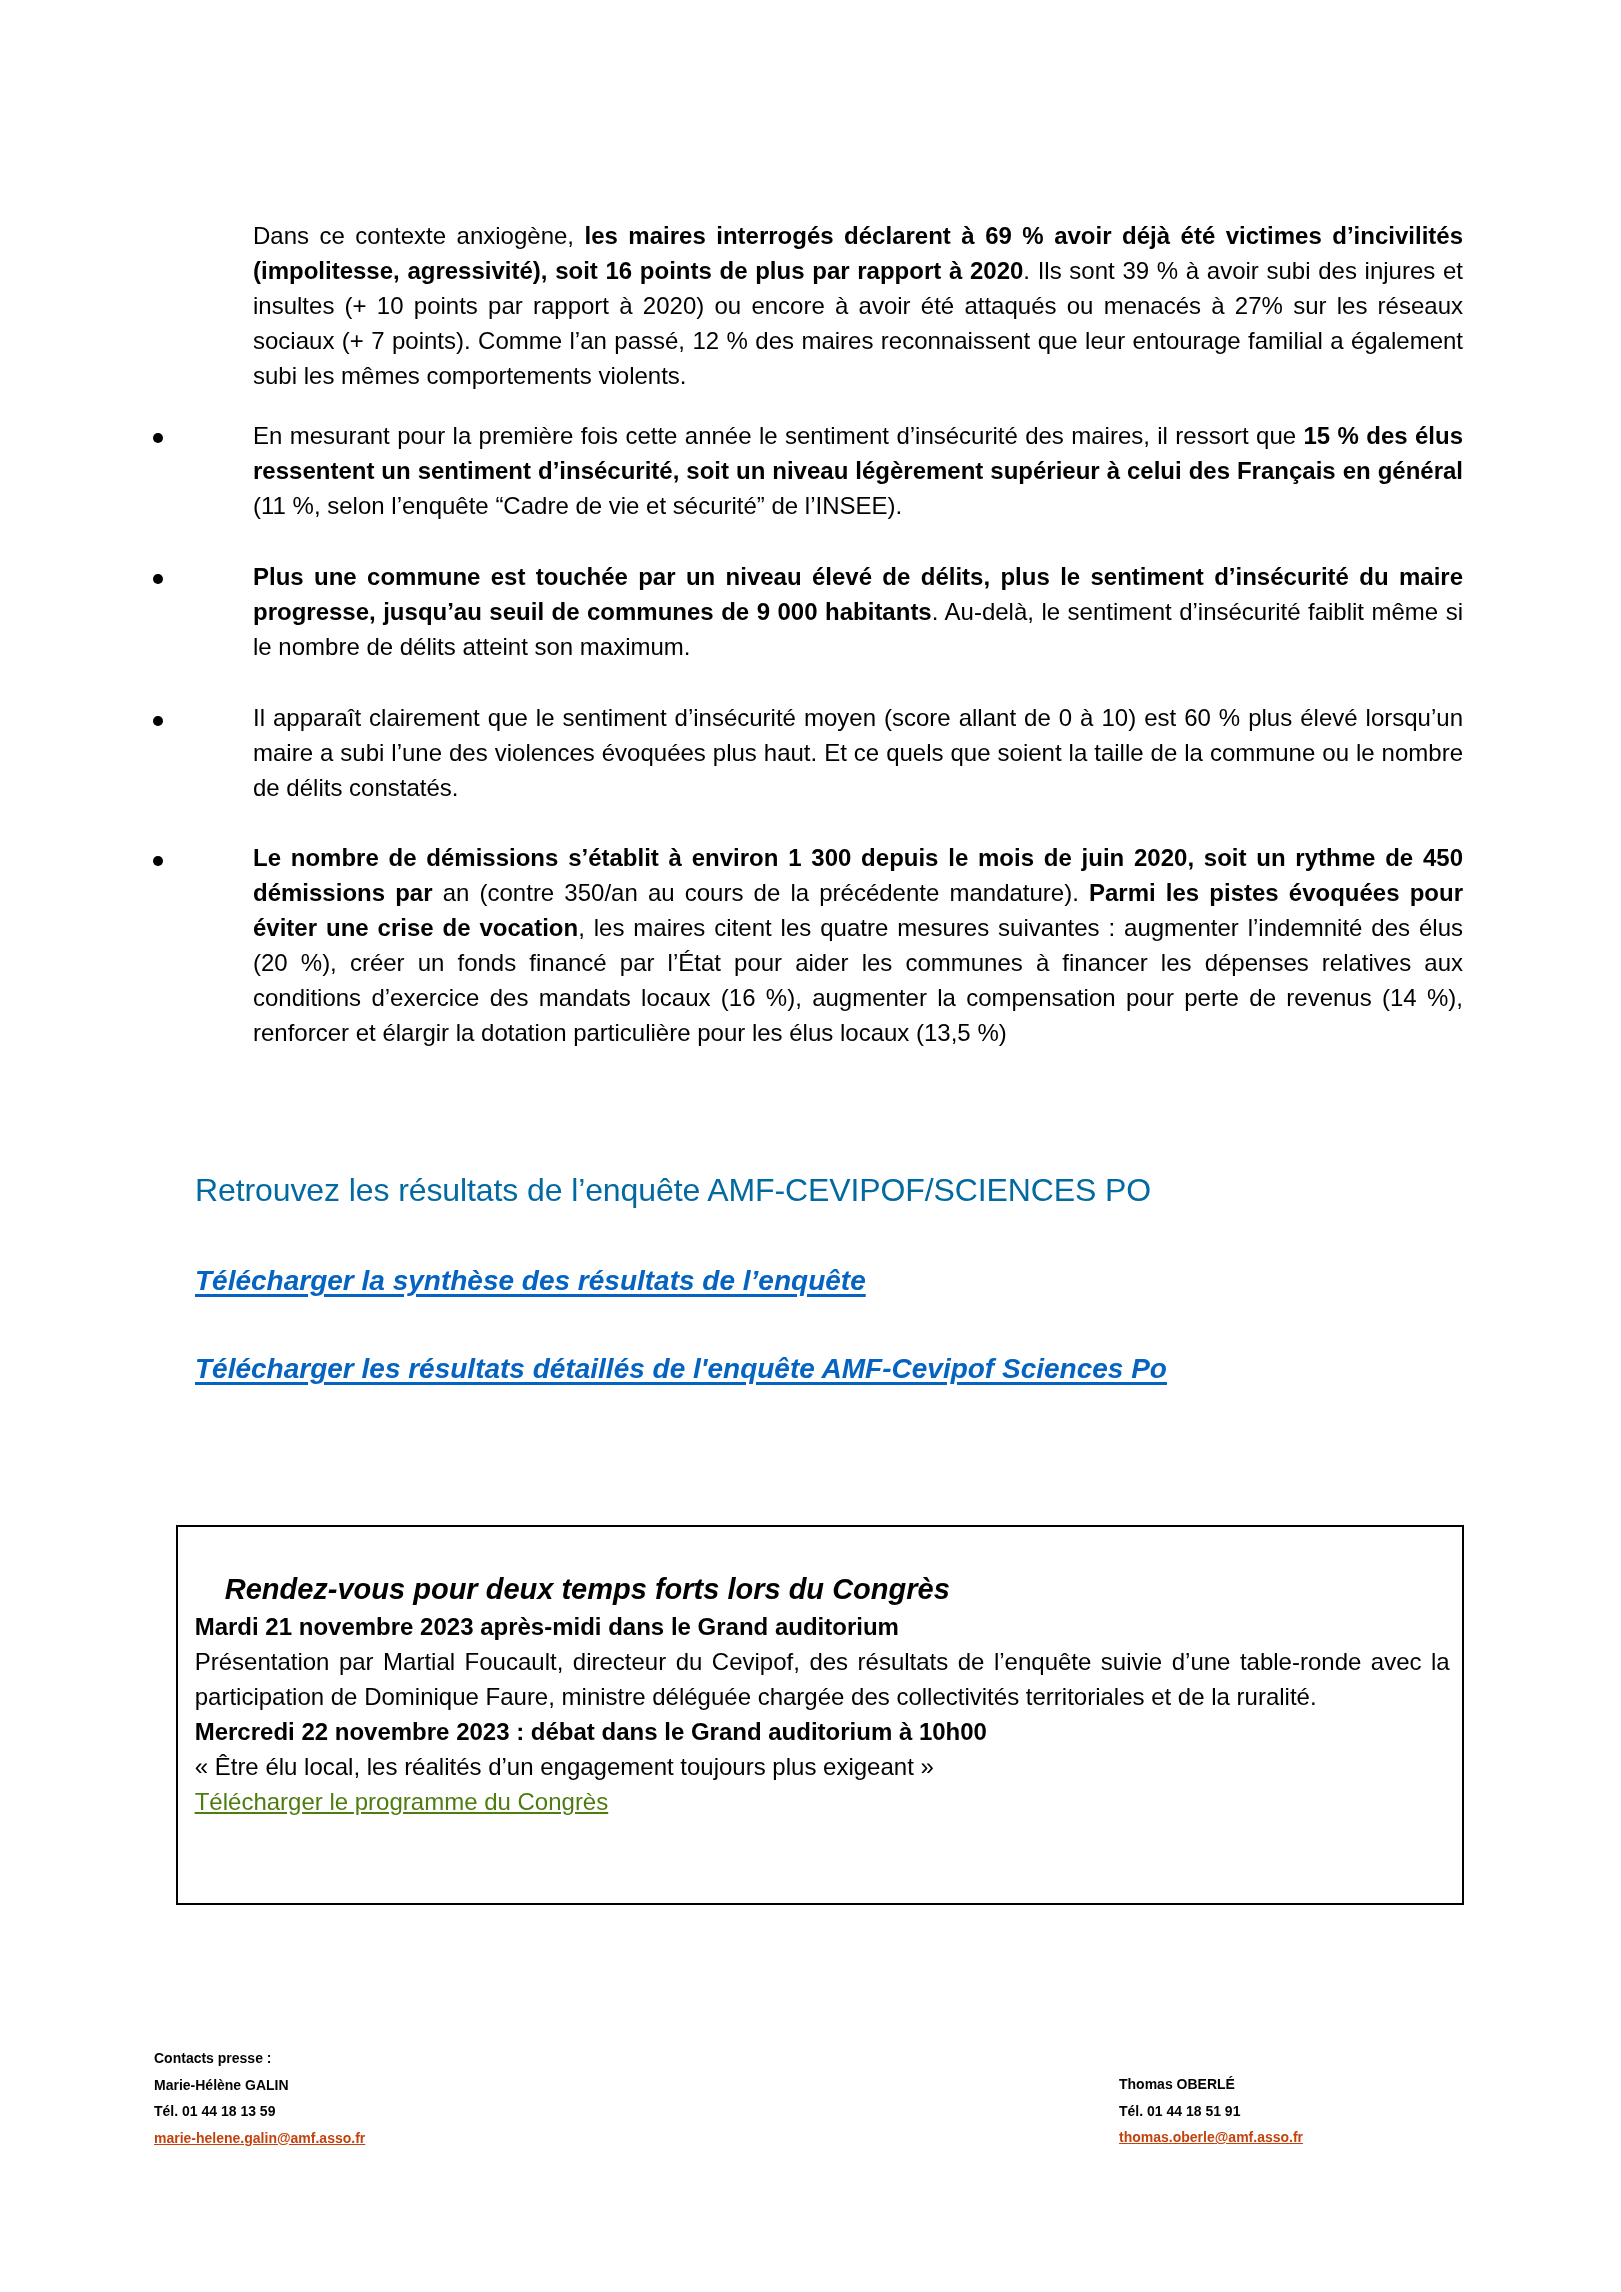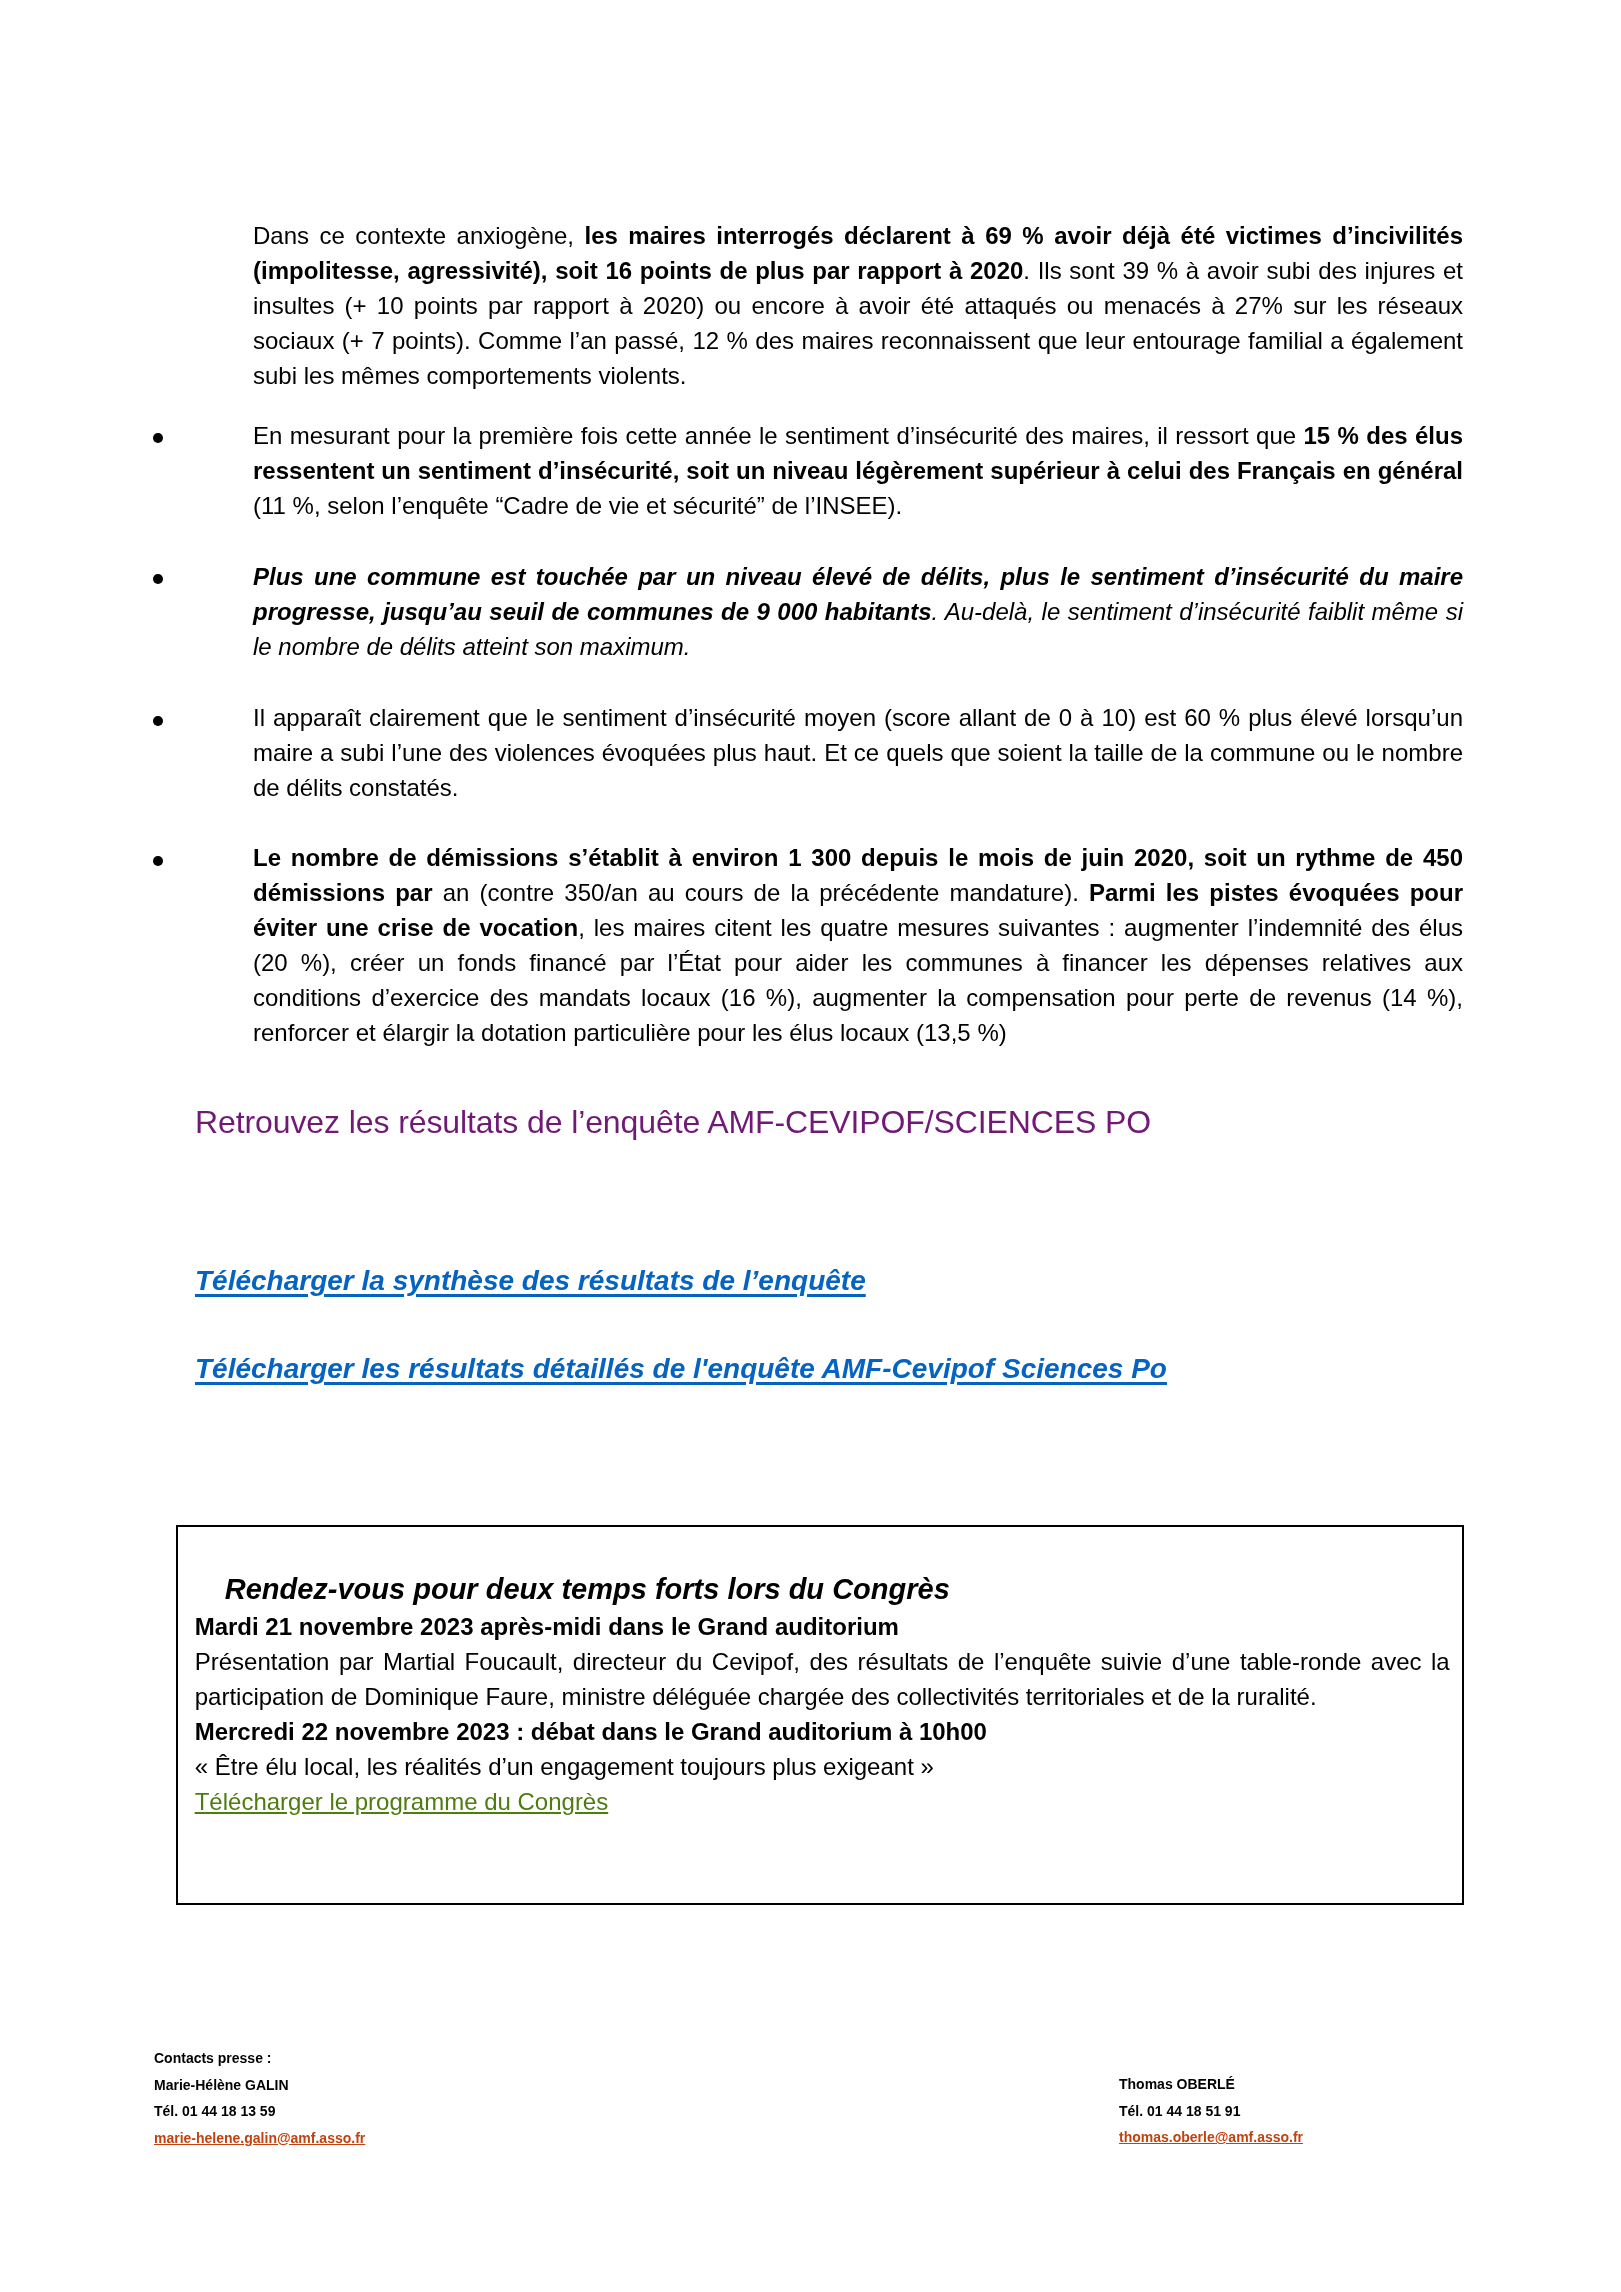--- a/index.html
+++ b/index.html
@@ -3,22 +3,22 @@
 <meta charset="utf-8">
 <style>
   html, body { margin: 0; padding: 0; background: #ffffff; }
   body { width: 1621px; height: 2293px; position: relative; overflow: hidden;
          font-family: "Liberation Sans", sans-serif; color: #000; }
   .para { position: absolute; left: 253px; width: 1210px; font-size: 24px;
           line-height: 35px; text-align: justify; }
   .para b { font-weight: bold; }
   .bullet { position: absolute; left: 153px; width: 9.8px; height: 9.8px; border-radius: 50%;
             background: #000; }
-  .heading { position: absolute; left: 195px; top: 1104px; font-size: 32px; font-weight: normal;
-             color: #701a75; white-space: nowrap; letter-spacing: -0.1px; }
+  .heading { position: absolute; left: 195px; top: 1172px; font-size: 32px; font-weight: normal;
+             color: #0369a1; white-space: nowrap; letter-spacing: -0.1px; }
   .dl-link { position: absolute; left: 195px; font-size: 28px; font-weight: bold; font-style: italic;
              color: #0563C1; text-decoration: underline; text-decoration-thickness: 2.9px;
              text-underline-offset: 3.9px; white-space: nowrap; cursor: pointer; }
   .box { position: absolute; left: 176px; top: 1525px; width: 1288px; height: 380px;
          border-top: 2px solid #000; border-left: 2px solid #000;
          border-right: 2.9px solid #000; border-bottom: 2.9px solid #000; box-sizing: border-box; }
   .box-inner { position: absolute; left: 16.7px; top: 43px; width: 1255px; font-size: 24px;
                line-height: 35px; text-align: justify; }
   .box-title { font-size: 29px; font-weight: bold; font-style: italic; line-height: 39px; margin-left: 30px; }
   .box-bold { font-weight: bold; }
@@ -29,21 +29,21 @@
 </head>
 <body>
 
 <div class="para" style="top:218px;"><span>Dans ce contexte anxiogène, </span><b>les maires interrogés déclarent à 69 % avoir déjà été victimes d’incivilités (impolitesse, agressivité), soit 16 points de plus par rapport à 2020</b><span>. Ils sont 39 % à avoir subi des injures et insultes (+ 10 points par rapport à 2020) ou encore à avoir été attaqués ou menacés à 27% sur les réseaux sociaux (+ 7 points). Comme l’an passé, 12 % des maires reconnaissent que leur entourage familial a également subi les mêmes comportements violents.</span></div>
 
 <div>
   <span class="bullet" style="top:433px;"></span>
   <div class="para" style="top:418px;"><span>En mesurant pour la première fois cette année le sentiment d’insécurité des maires, il ressort que </span><b>15  % des élus ressentent un sentiment d’insécurité, soit un niveau légèrement supérieur à celui des Français en général</b><span> (11 %, selon l’enquête “Cadre de vie et sécurité” de l’INSEE).</span></div>
 
   <span class="bullet" style="top:574px;"></span>
-  <div class="para" style="top:559px;font-style:italic;"><b>Plus une commune est touchée par un niveau élevé de délits, plus le sentiment d’insécurité du maire progresse, jusqu’au seuil de communes de 9 000 habitants</b><span>. Au-delà, le sentiment d’insécurité faiblit même si le nombre de délits atteint son maximum.</span></div>
+  <div class="para" style="top:559px;"><b>Plus une commune est touchée par un niveau élevé de délits, plus le sentiment d’insécurité du maire progresse, jusqu’au seuil de communes de 9 000 habitants</b><span>. Au-delà, le sentiment d’insécurité faiblit même si le nombre de délits atteint son maximum.</span></div>
 
   <span class="bullet" style="top:716px;"></span>
   <div class="para" style="top:700px;"><span>Il apparaît clairement que le sentiment d’insécurité moyen (score allant de 0 à 10) est 60 % plus élevé lorsqu’un maire a subi l’une des violences évoquées plus haut. Et ce quels que soient la taille de la commune ou le nombre de délits constatés.</span></div>
 
   <span class="bullet" style="top:856px;"></span>
   <div class="para" style="top:840px;"><b>Le nombre de démissions s’établit à environ 1 300 depuis le mois de juin 2020, soit un rythme de 450 démissions par</b><span> an (contre 350/an au cours de la précédente mandature). </span><b>Parmi les pistes évoquées pour éviter une crise de vocation</b><span>, les maires citent les quatre mesures suivantes : augmenter l’indemnité des élus (20 %), créer un fonds financé par l’État pour aider les communes à financer les dépenses relatives aux conditions d’exercice des mandats locaux (16 %), augmenter la compensation pour perte de revenus (14 %), renforcer et élargir la dotation particulière pour les élus locaux (13,5 %)</span></div>
 </div>
 
 <div class="heading">Retrouvez les résultats de l’enquête AMF-CEVIPOF/SCIENCES PO</div>
 <a class="dl-link" style="top:1265px;">Télécharger la synthèse des résultats de l’enquête</a>

